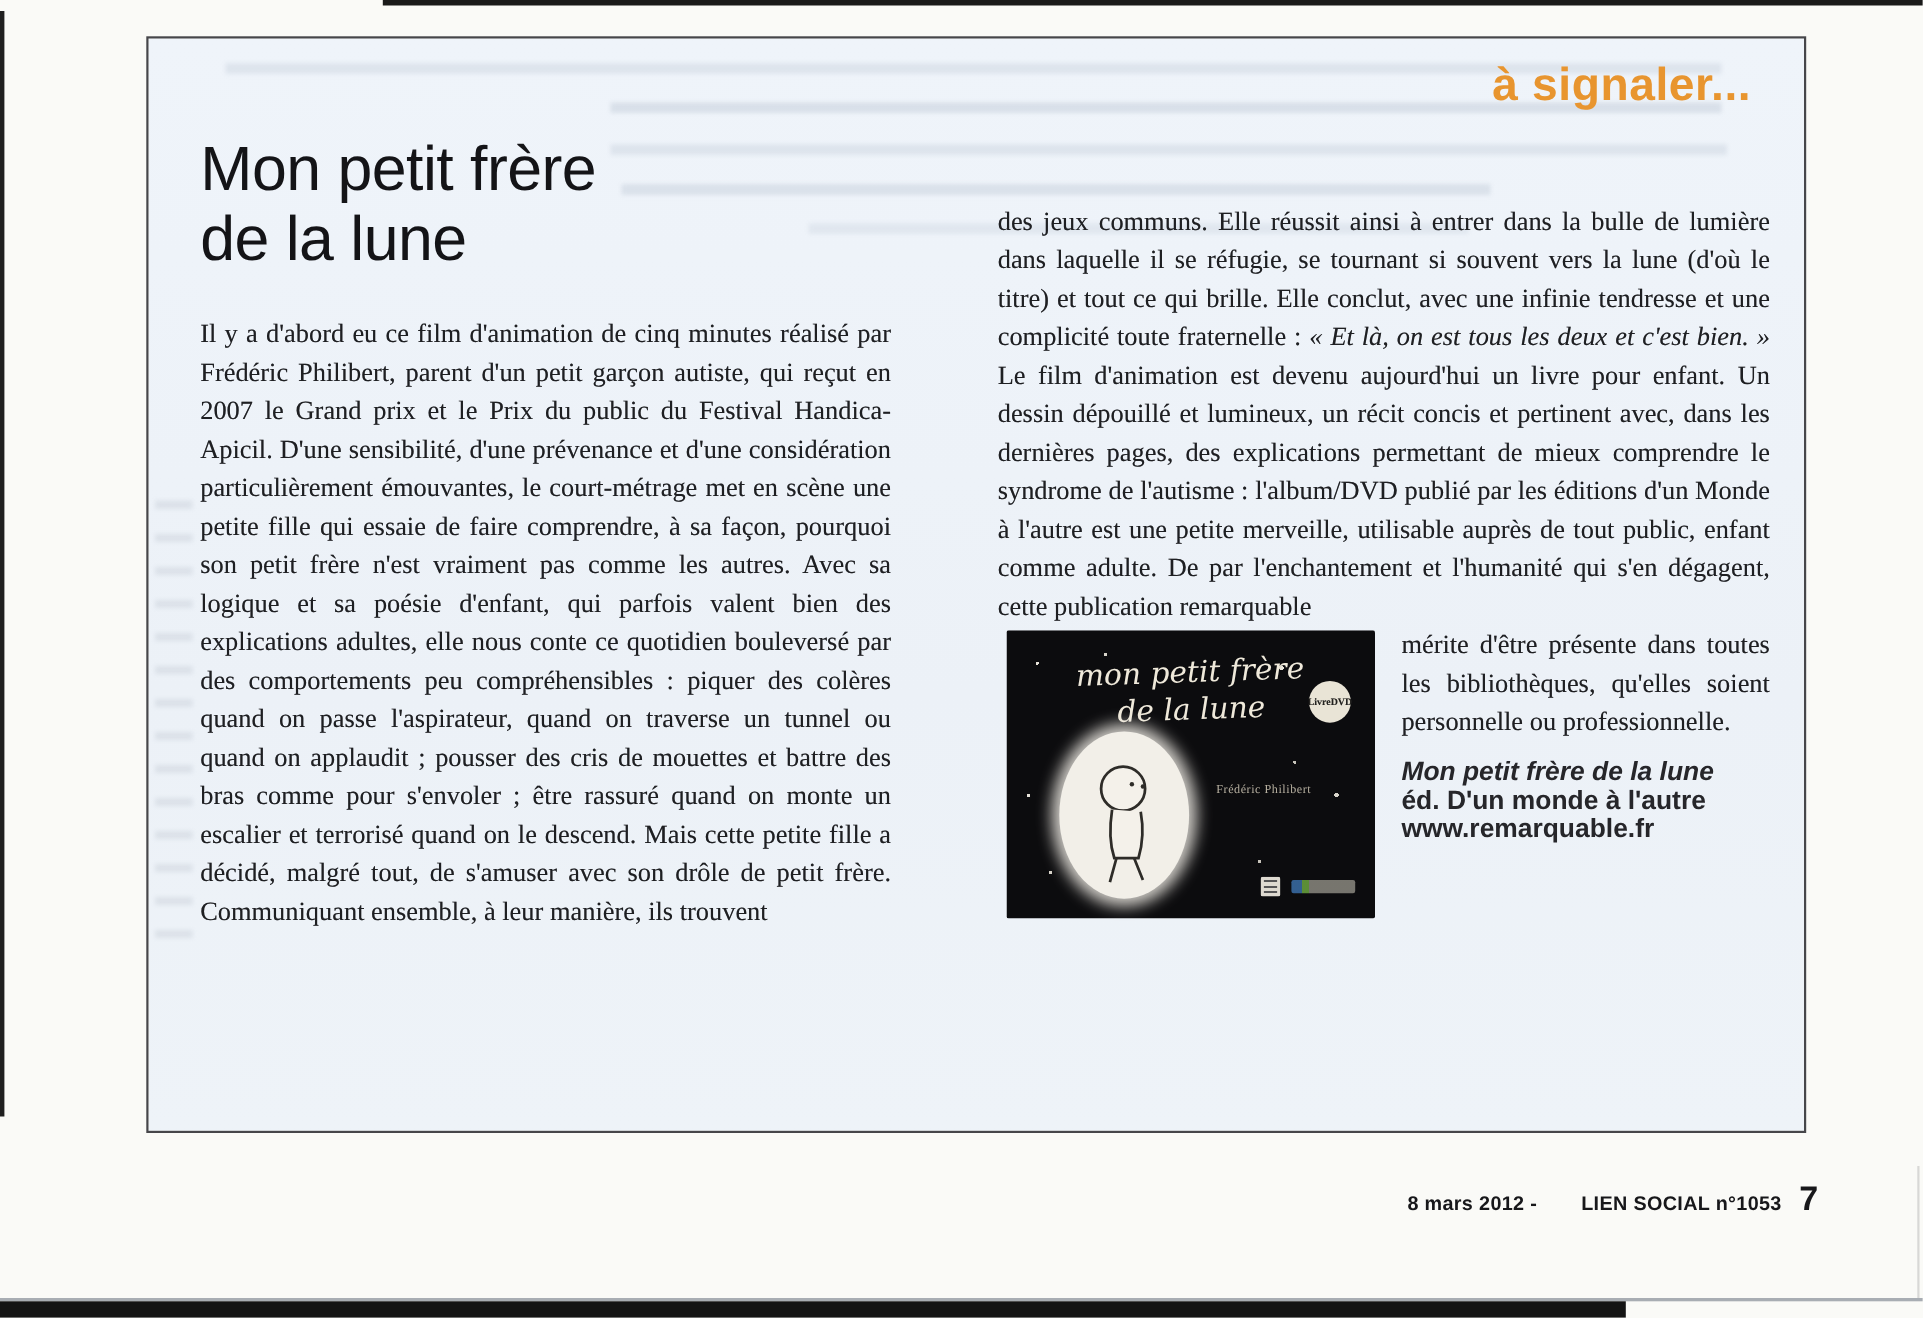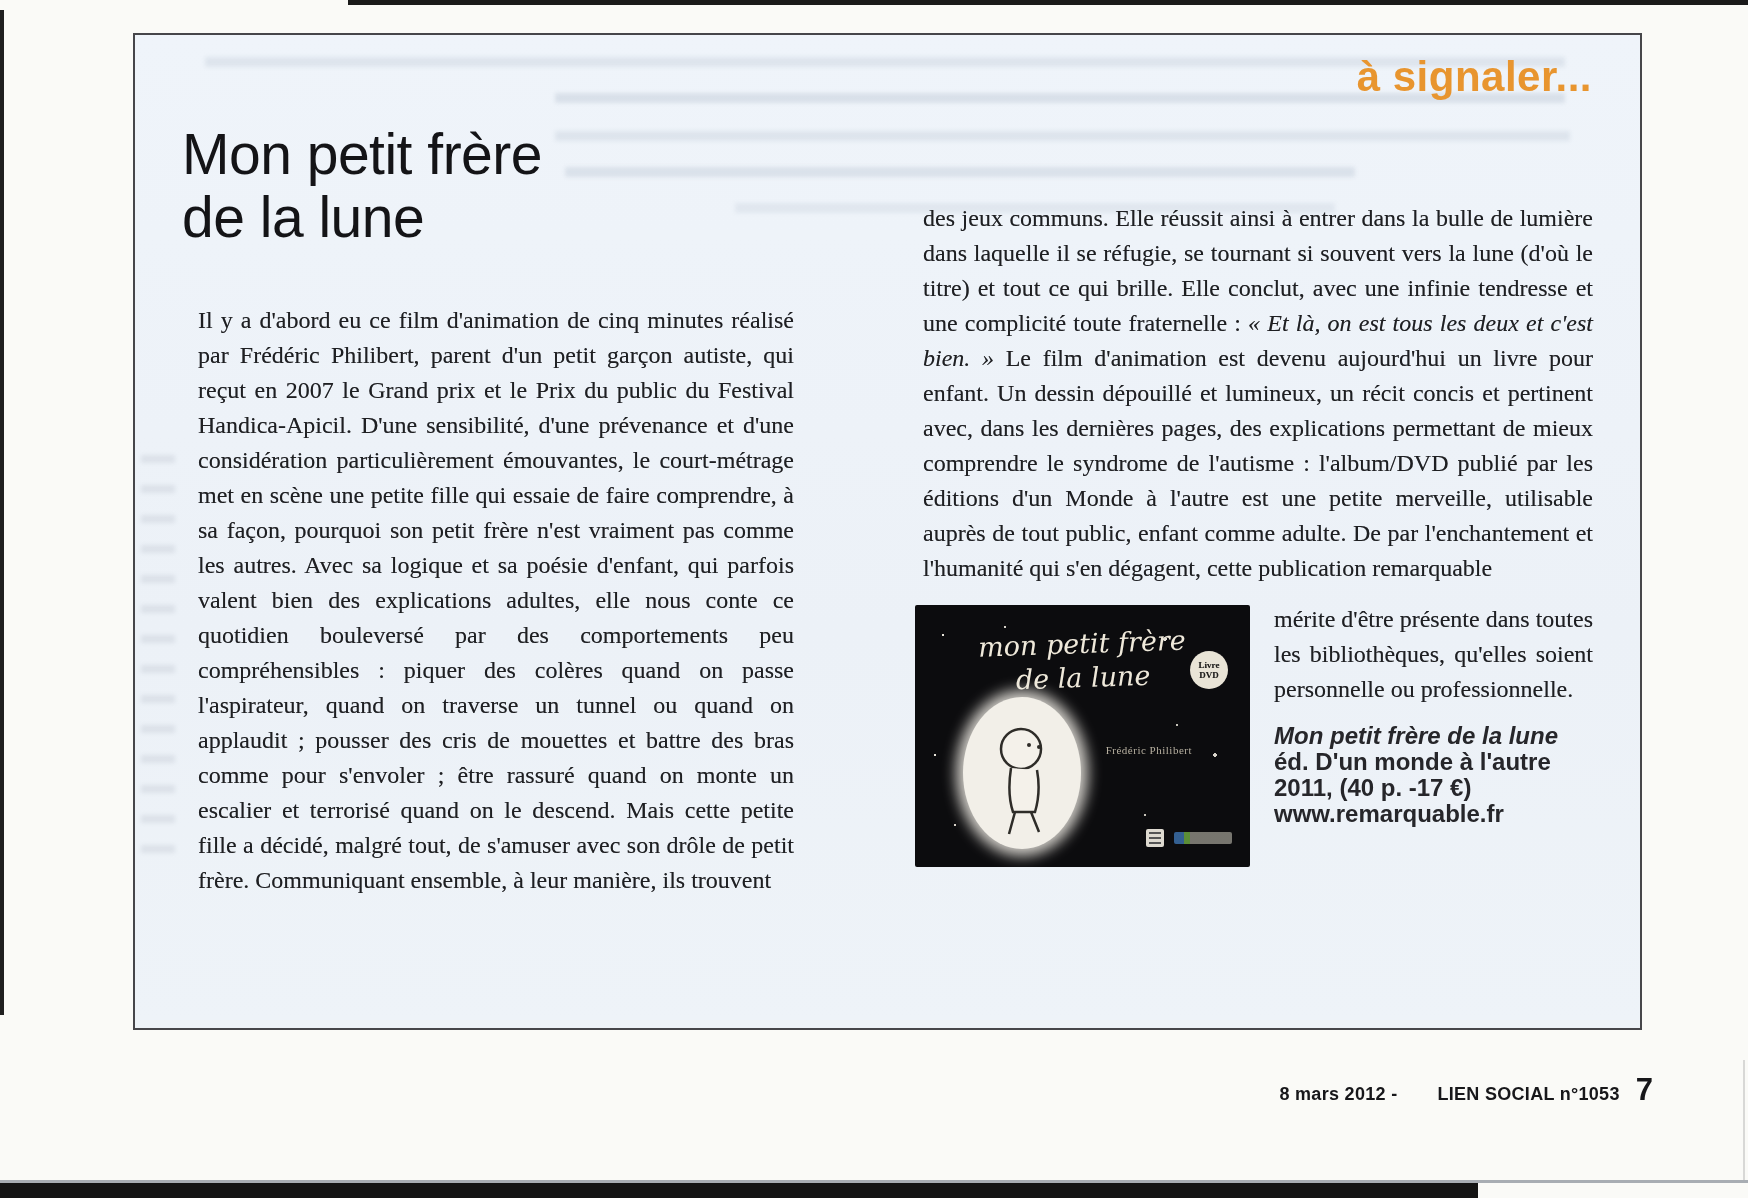--- a/index.html
+++ b/index.html
@@ -48,21 +48,21 @@
   
   .col{
     position:absolute;
     font-family:"Liberation Serif","DejaVu Serif",serif;
     font-size:24px;line-height:35px;color:#1e1f22;
     text-align:justify;
     text-shadow:0 0 .5px rgba(20,20,25,.45);
   }
   .col-left{left:47px;top:252px;width:628px;}
   .col-right{left:772px;top:150px;width:702px;}
-  .col p{margin:16px;}
+  .col p{margin:0;}
   .quote-italic{font-style:italic;}
 
   
   .book-cover{
     float:left;width:335px;height:262px;margin:3px 24px 6px 8px;
     background:#0c0c0e;position:relative;border-radius:2px;
     background-image:
       radial-gradient(circle 1.5px at 28px 30px,#e8e4da 98%,transparent),
       radial-gradient(circle 1.5px at 90px 22px,#d8d4ca 98%,transparent),
       radial-gradient(circle 2px at 250px 34px,#e8e4da 98%,transparent),
@@ -74,21 +74,21 @@
       radial-gradient(circle 1.5px at 230px 210px,#c8c4ba 98%,transparent);
   }
   .cover-title{
     position:absolute;left:0;top:22px;width:100%;text-align:center;
     font-family:"DejaVu Serif",serif;font-style:italic;
     font-size:27px;line-height:34px;color:#efe9da;transform:rotate(-2deg);
   }
   .cover-badge{
     position:absolute;right:22px;top:46px;width:38px;height:38px;border-radius:50%;
     background:#e9e4d6;color:#23221f;font-size:9px;line-height:10px;font-weight:700;
-    display:flex;flex-direction:column;align-items:center;justify-content:center;text-align:center;
+    display:flex;align-items:center;justify-content:center;text-align:center;
   }
   .cover-moon{
     position:absolute;left:48px;top:92px;width:118px;height:152px;border-radius:50%;
     background:#f2efe8;box-shadow:0 0 14px 7px rgba(242,239,232,.85);
   }
   .cover-child{position:absolute;left:70px;top:118px;}
   .cover-author{
     position:absolute;right:58px;top:128px;
     font-size:11px;color:#b6af9f;letter-spacing:.5px;
   }
@@ -168,21 +168,20 @@
         <div class="logo-sq"></div>
         <div class="logo-wide"></div>
       </div>
     </div>
 
     <p>mérite d'être présente dans toutes les bibliothèques, qu'elles soient personnelle ou professionnelle.</p>
 
     <div class="pub-info">
       <div class="pub-title">Mon petit frère de la lune</div>
       <div>éd. D'un monde à l'autre</div>
-      <div>2011, (40 p. -17 €)</div>
       <div>www.remarquable.fr</div>
     </div>
   </div>
 
 </div>
 
 <div class="footer">
   <span class="footer-text">8 mars 2012 - </span>
   <span class="footer-text footer-mag">LIEN SOCIAL n°1053</span>
   <span class="footer-page">7</span>

